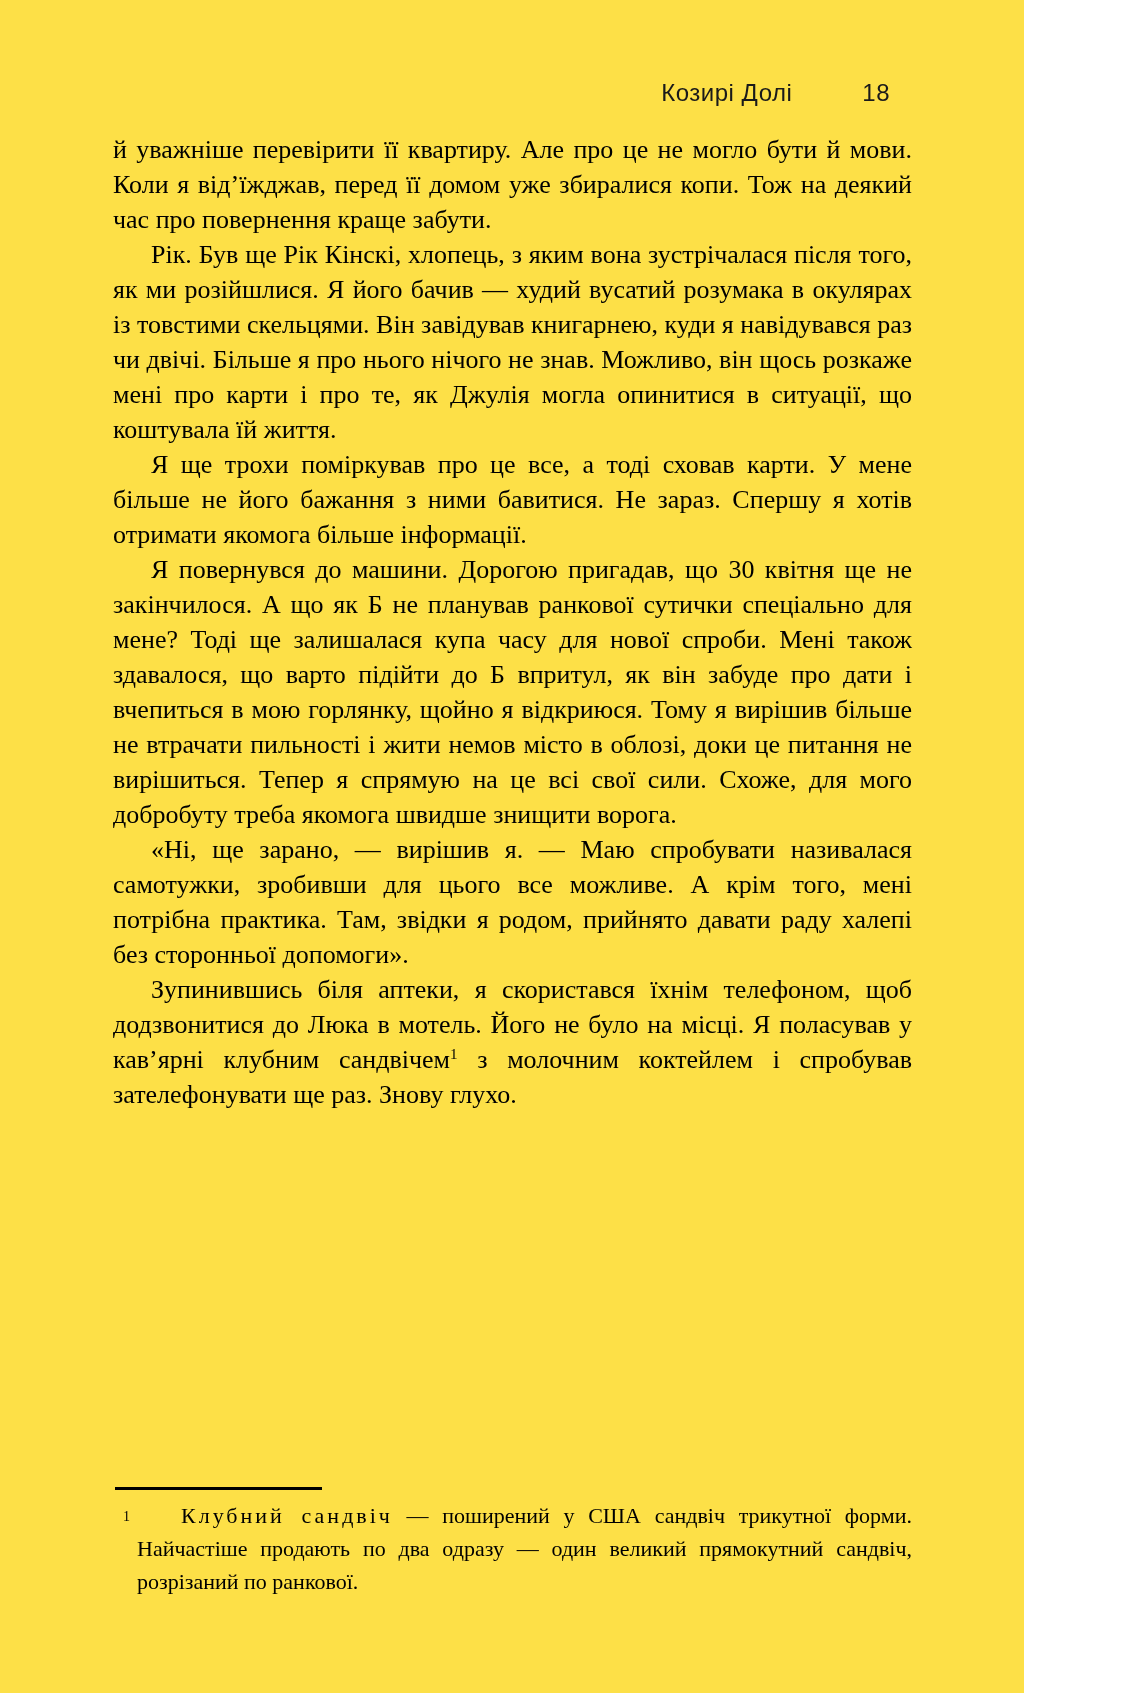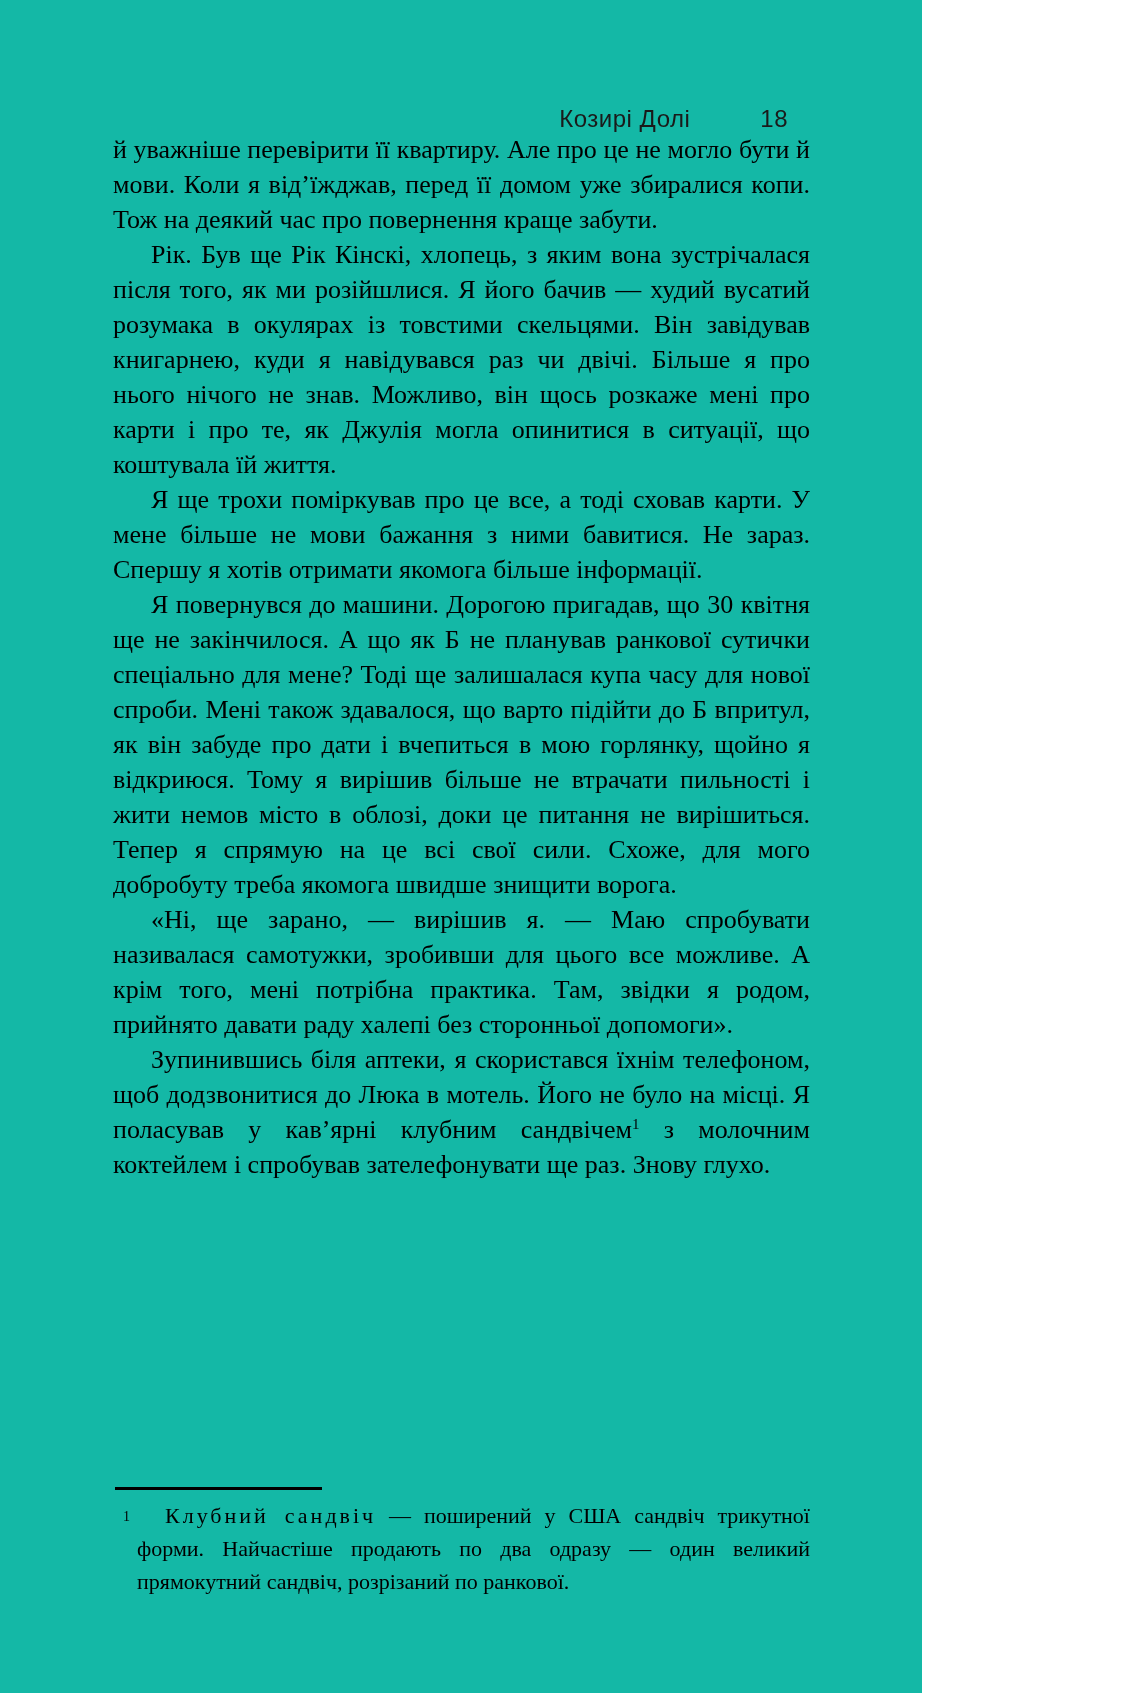--- a/index.html
+++ b/index.html
@@ -2,44 +2,45 @@
 <html lang="uk"><head>
 <meta charset="utf-8">
 <style>
   html, body {
     margin: 0;
     padding: 0;
     background: #ffffff;
   }
   .page {
     position: relative;
-    width: 922px;
+    width: 1024px;
     height: 1693px;
-    background: #14b8a6;
+    background: #fde047;
     color: #000000;
     box-sizing: border-box;
-    padding: 106px 112px 0 113px;
+    padding: 80px 112px 0 113px;
     font-family: "Liberation Serif", "DejaVu Serif", serif;
     overflow: hidden;
   }
   
   .running-header {
     display: flex;
     justify-content: flex-end;
     align-items: baseline;
     gap: 70px;
     padding-right: 22px;
     font-family: "Liberation Sans", "DejaVu Sans", sans-serif;
     font-size: 24px;
     line-height: 26px;
     letter-spacing: 0.5px;
     color: #1a1a1a;
   }
   
   .body-text {
+    margin-top: 26px;
     font-size: 26px;
     line-height: 35px;
     text-align: justify;
   }
   .body-text p {
     margin: 0;
     text-indent: 38px;
   }
   .body-text p.no-indent {
     text-indent: 0;
@@ -73,36 +74,37 @@
   }
   .footnote .fn-marker {
     position: absolute;
     left: 10px;
     top: 1px;
     font-size: 14px;
     text-indent: 0;
   }
   .footnote .fn-term {
     letter-spacing: 3px;
+    margin-left: 16px;
   }
 </style>
 </head>
 <body>
 
 <div class="page">
 
   <header class="running-header">
     <span>Козирі Долі</span>
     <span>18</span>
   </header>
 
   <main class="body-text">
     <p class="no-indent">й уважніше перевірити її квартиру. Але про це не могло бути й мови. Коли я від’їжджав, перед її домом уже збиралися копи. Тож на деякий час про повернення краще забути.</p>
     <p>Рік. Був ще Рік Кінскі, хлопець, з яким вона зустрічалася після того, як ми розійшлися. Я його бачив — худий вусатий розумака в окулярах із товстими скельцями. Він завідував книгарнею, куди я навідувався раз чи двічі. Більше я про нього нічого не знав. Можливо, він щось розкаже мені про карти і про те, як Джулія могла опинитися в ситуації, що коштувала їй життя.</p>
-    <p>Я ще трохи поміркував про це все, а тоді сховав карти. У мене більше не мови бажання з ними бавитися. Не зараз. Спершу я хотів отримати якомога більше інформації.</p>
+    <p>Я ще трохи поміркував про це все, а тоді сховав карти. У мене більше не його бажання з ними бавитися. Не зараз. Спершу я хотів отримати якомога більше інформації.</p>
     <p>Я повернувся до машини. Дорогою пригадав, що 30 квітня ще не закінчилося. А що як Б не планував ранкової сутички спеціально для мене? Тоді ще залишалася купа часу для нової спроби. Мені також здавалося, що варто підійти до Б впритул, як він забуде про дати і вчепиться в мою горлянку, щойно я відкриюся. Тому я вирішив більше не втрачати пильності і жити немов місто в облозі, доки це питання не вирішиться. Тепер я спрямую на це всі свої сили. Схоже, для мого добробуту треба якомога швидше знищити ворога.</p>
     <p>«Ні, ще зарано, — вирішив я. — Маю спробувати називалася самотужки, зробивши для цього все можливе. А крім того, мені потрібна практика. Там, звідки я родом, прийнято давати раду халепі без сторонньої допомоги».</p>
     <p><span>Зупинившись біля аптеки, я скористався їхнім телефоном, щоб додзвонитися до Люка в мотель. Його не було на місці. Я поласував у кав’ярні клубним сандвічем</span><sup class="fn-ref">1</sup><span> з молочним коктейлем і спробував зателефонувати ще раз. Знову глухо.</span></p>
   </main>
 
   <footer class="footnote-section">
     <div class="footnote-rule"></div>
     <p class="footnote"><sup class="fn-marker">1</sup><span class="fn-term">Клубний сандвіч</span><span> — поширений у США сандвіч трикутної форми. Найчастіше продають по два одразу — один великий прямокутний сандвіч, розрізаний по ранкової.</span></p>
   </footer>
 

